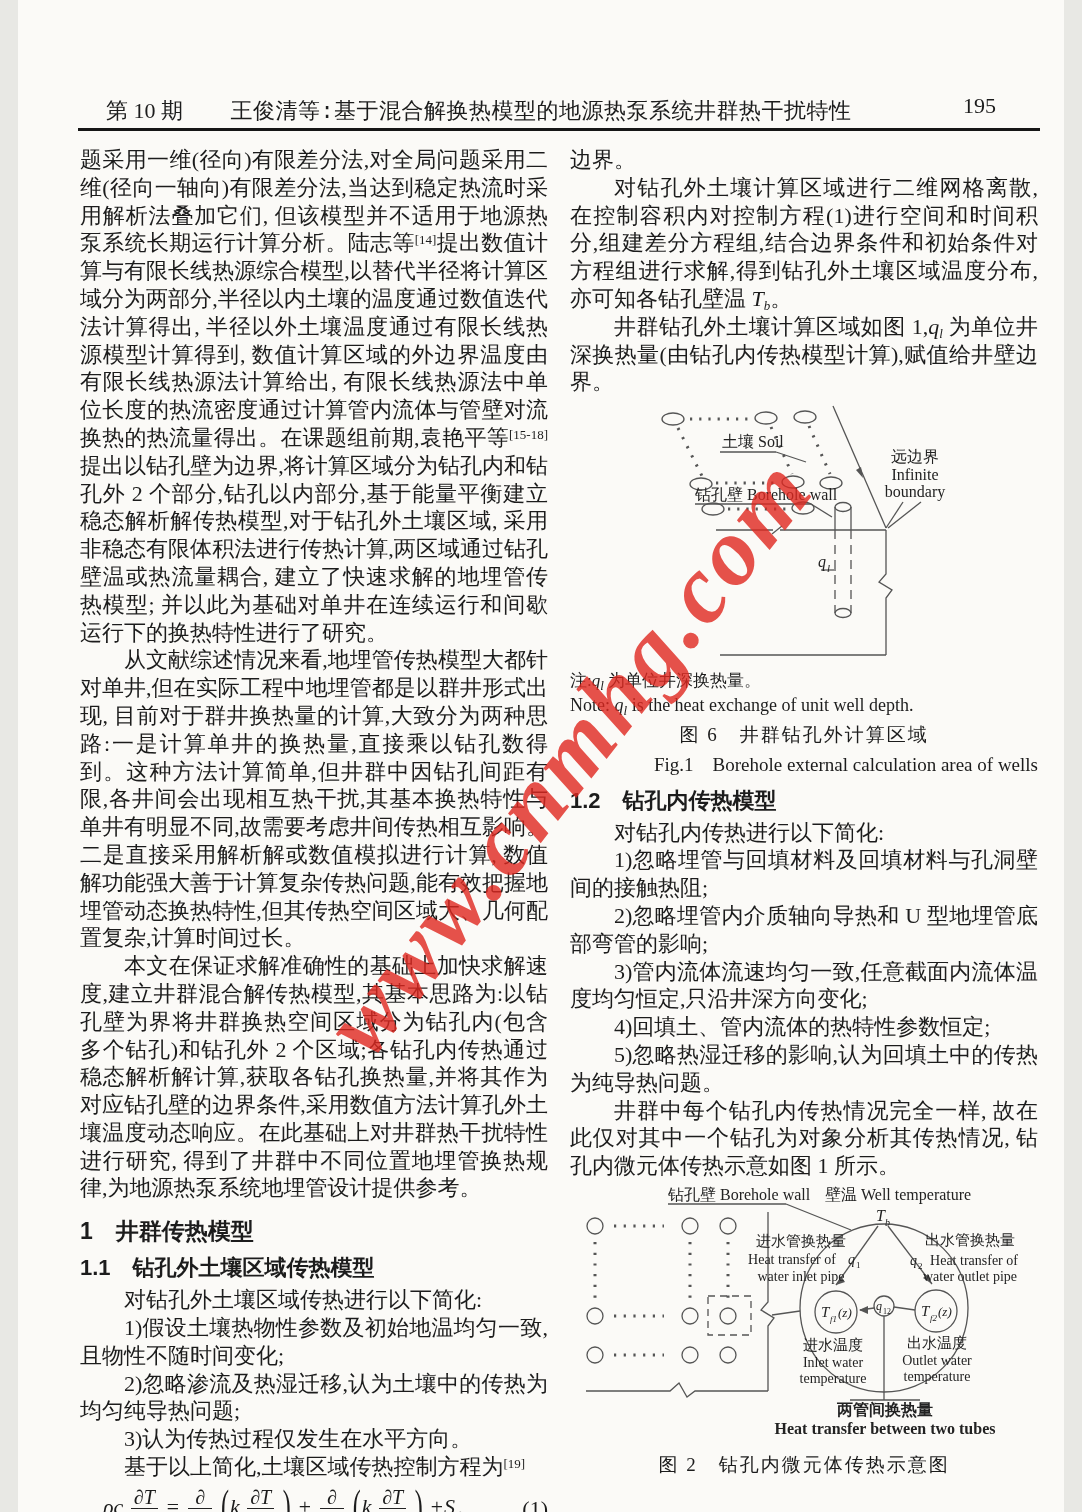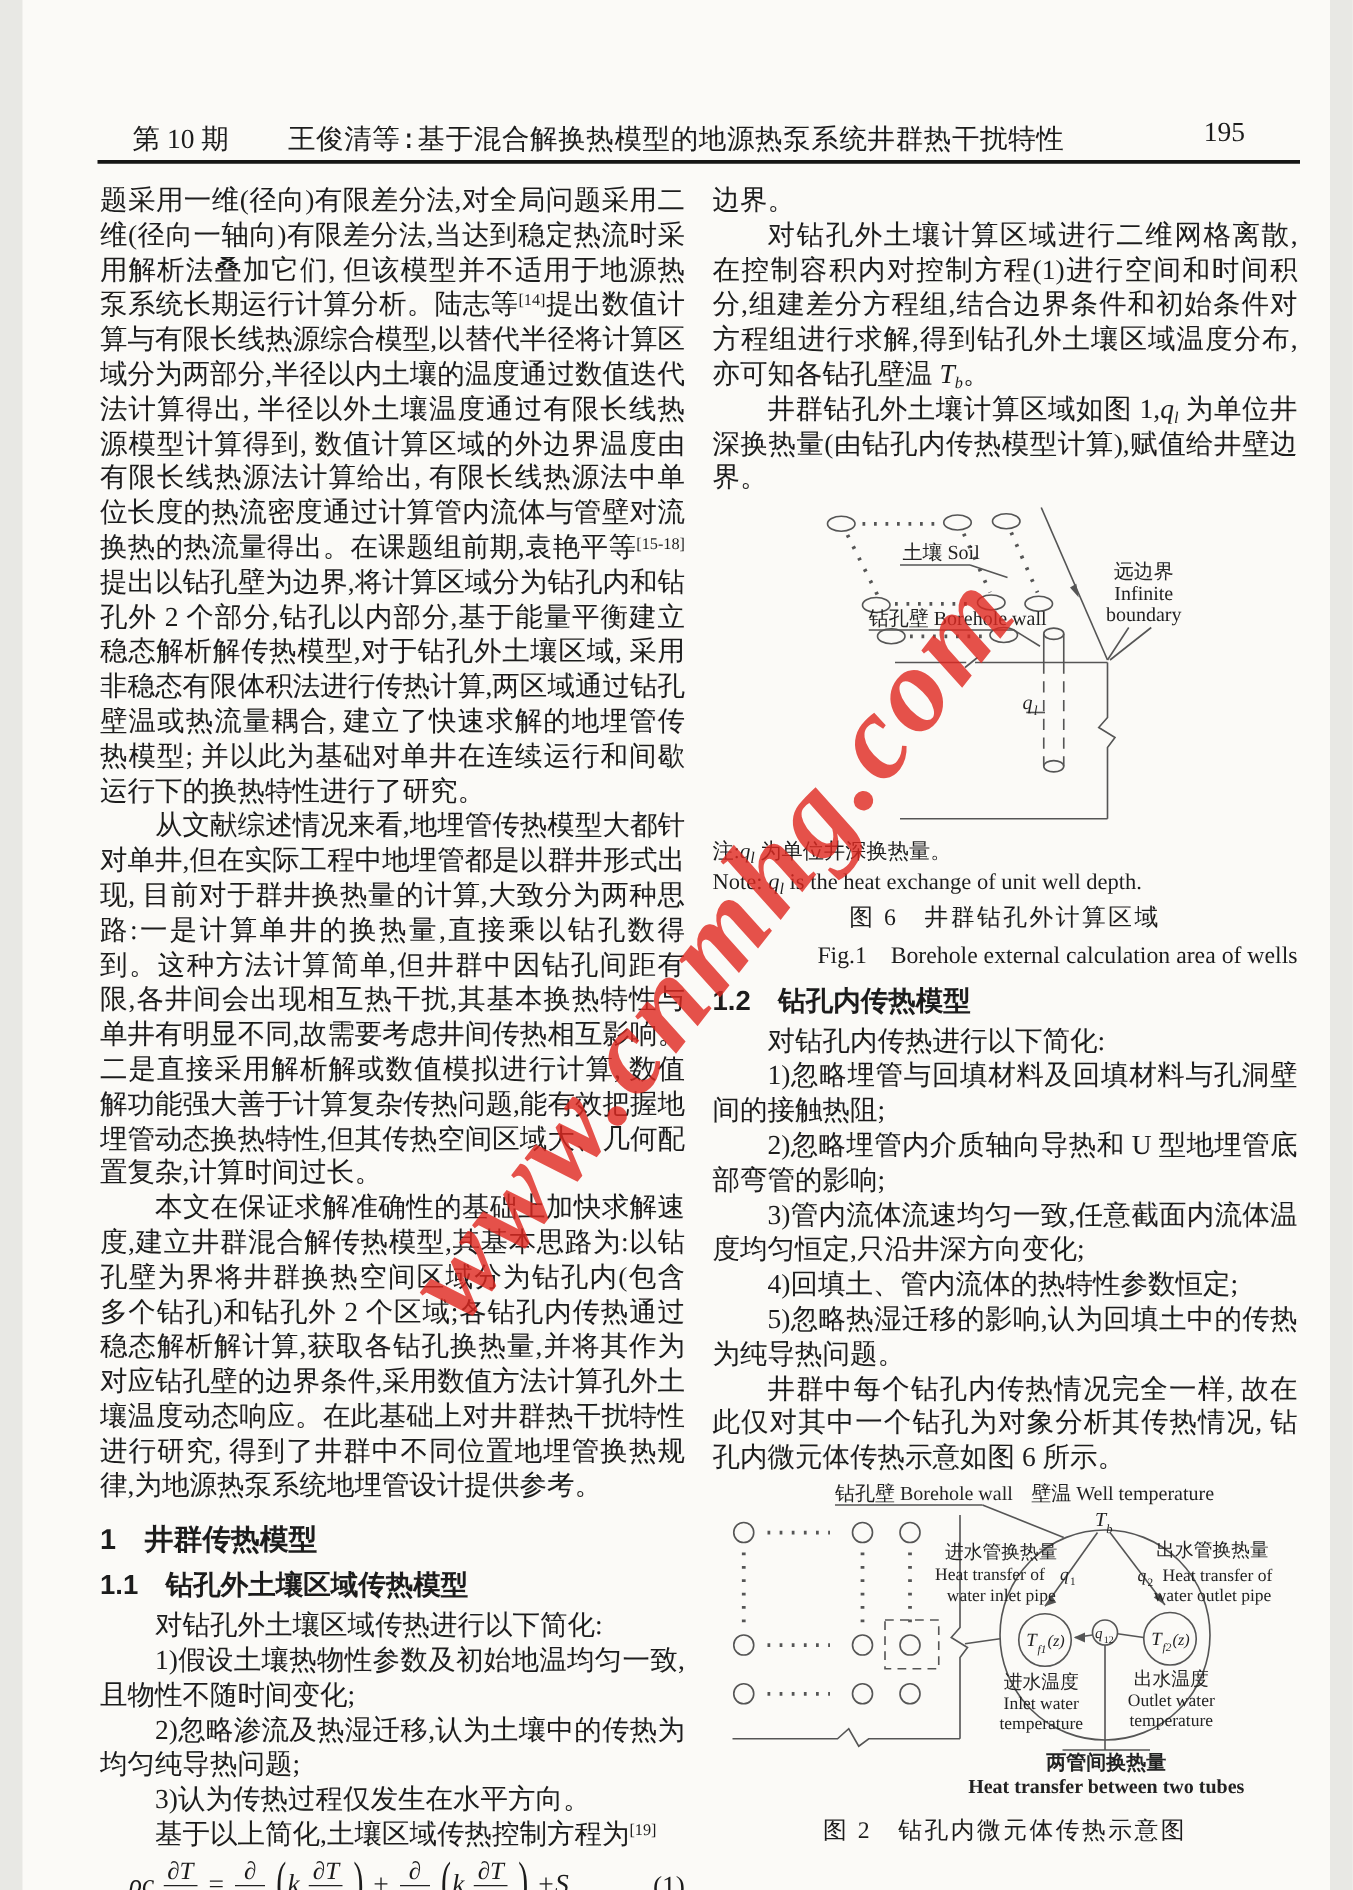--- a/index.html
+++ b/index.html
@@ -179,21 +179,21 @@
       <p class="figcap-en">Fig.1　Borehole external calculation area of wells</p>
     </div>
 
     <h3 class="subsec">1.2　钻孔内传热模型</h3>
     <p class="bp">对钻孔内传热进行以下简化:</p>
     <p class="bp">1)忽略埋管与回填材料及回填材料与孔洞壁间的接触热阻;</p>
     <p class="bp">2)忽略埋管内介质轴向导热和 U 型地埋管底部弯管的影响;</p>
     <p class="bp">3)管内流体流速均匀一致,任意截面内流体温度均匀恒定,只沿井深方向变化;</p>
     <p class="bp">4)回填土、管内流体的热特性参数恒定;</p>
     <p class="bp">5)忽略热湿迁移的影响,认为回填土中的传热为纯导热问题。</p>
-    <p class="bp">井群中每个钻孔内传热情况完全一样, 故在此仅对其中一个钻孔为对象分析其传热情况, 钻孔内微元体传热示意如图 6 所示。</p>
+    <p class="bp">井群中每个钻孔内传热情况完全一样, 故在此仅对其中一个钻孔为对象分析其传热情况, 钻孔内微元体传热示意如图 1 所示。</p>
 
     <div class="figwrap">
       <svg width="468" height="256" viewBox="0 0 468 256">
         <g fill="none" stroke="#555" stroke-width="1.3">
           <circle cx="25" cy="42" r="8"></circle>
             <circle cx="120" cy="42" r="8"></circle>
             <circle cx="158" cy="42" r="8"></circle>
           <circle cx="25" cy="132" r="8"></circle>
             <circle cx="120" cy="132" r="8"></circle>
             <circle cx="158" cy="132" r="8"></circle>

